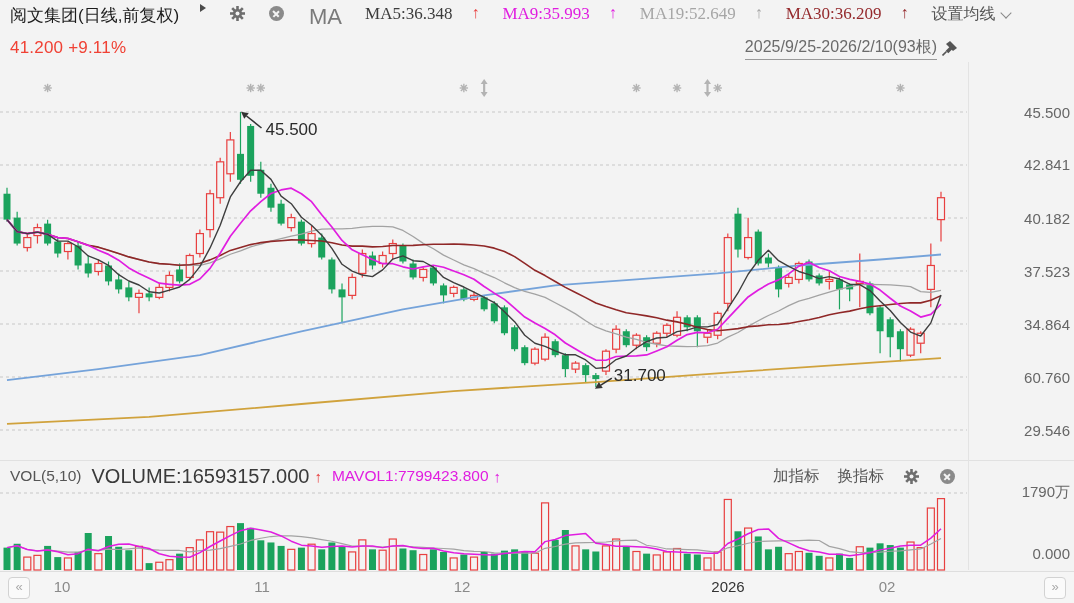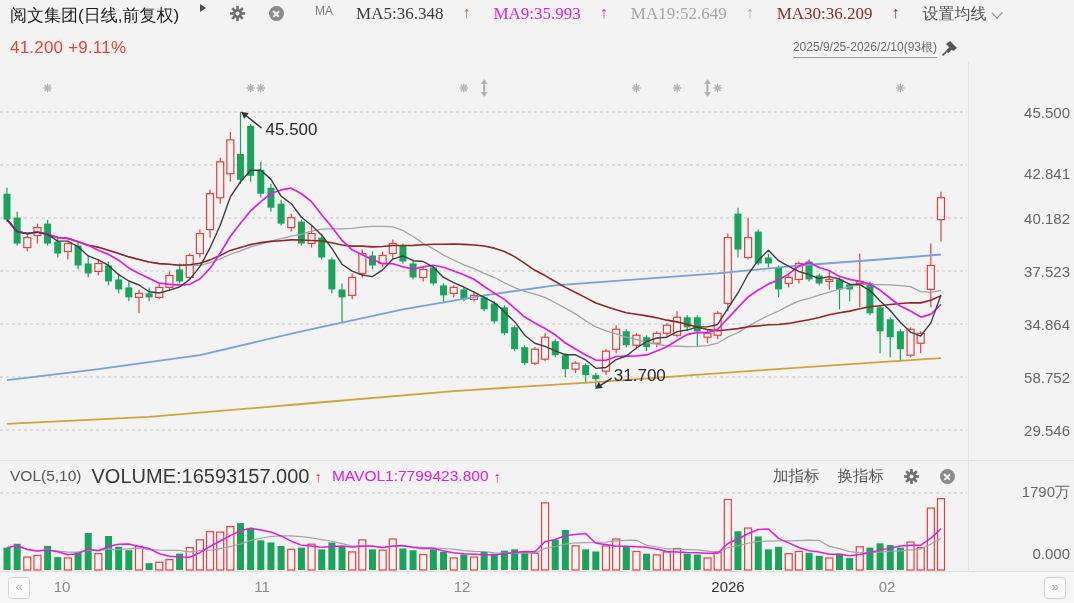--- a/index.html
+++ b/index.html
@@ -3,31 +3,31 @@
 <meta charset="utf-8">
 <style>
   html,body{margin:0;padding:0;}
   body{font-family:"Liberation Sans",sans-serif;}
   .screen{position:relative;width:1074px;height:603px;background:#f3f3f3;overflow:hidden;}
   #chart-svg{position:absolute;left:0;top:0;}
   .hdr1{position:absolute;left:10px;top:4px;right:116px;height:26px;display:flex;align-items:flex-start;gap:23px;white-space:nowrap;}
   .title{font-size:17px;color:#1c1c1c;}
   .tri-right{width:0;height:0;border-left:6px solid #4a4a4a;border-top:4px solid transparent;border-bottom:4px solid transparent;margin-left:-2px;}
   .icon-btn{display:inline-flex;align-items:center;justify-content:center;width:18px;height:18px;cursor:pointer;}
-  .ma-label{font-size:12px;color:#7a7a7a;margin-left:8px;}
+  .ma-label{font-size:22px;color:#7a7a7a;margin-left:2px;}
   .ma-val{font-size:17px;font-family:Liberation Serif, serif;}
   .ma5{color:#3c3c3c;} .ma9{color:#e01de0;} .ma19{color:#a6a6a6;} .ma30{color:#94292c;}
   .arr5{color:#e83f3f;font-size:16px;margin-left:-4px;} .arr9{color:#e01de0;font-size:16px;margin-left:-4px;}
   .arr19{color:#a6a6a6;font-size:16px;margin-left:-4px;} .arr30{color:#94292c;font-size:16px;margin-left:-4px;}
   .settings-ma{margin-left:auto;font-size:16px;color:#555;display:flex;align-items:center;gap:6px;cursor:pointer;}
   .chev-down{width:7px;height:7px;border-right:1.5px solid #888;border-bottom:1.5px solid #888;transform:rotate(45deg);margin-top:-4px;}
   .hdr2{position:absolute;left:10px;top:36px;right:116px;height:24px;display:flex;align-items:center;}
   .price-chg{font-size:17px;color:#f04134;letter-spacing:.2px;}
   .range-wrap{margin-left:auto;display:flex;align-items:center;gap:5px;cursor:pointer;}
-  .range-txt{font-size:12px;color:#6b6b6b;border-bottom:1px solid #999;padding-bottom:1px;}
+  .range-txt{font-size:16px;color:#6b6b6b;border-bottom:1px solid #999;padding-bottom:1px;}
   .vol-hdr{position:absolute;left:10px;top:464px;right:118px;height:24px;display:flex;align-items:center;gap:10px;white-space:nowrap;}
   .vol-ind{font-size:15.5px;color:#555;}
   .vol-val{font-size:20px;color:#3a3a3a;}
   .vol-arr{color:#e83f3f;font-size:15px;margin-left:-5px;}
   .mavol-val{font-size:15.5px;color:#e01de0;}
   .mavol-arr{color:#e01de0;font-size:15px;margin-left:-5px;}
   .vol-right{margin-left:auto;display:flex;align-items:center;gap:18px;}
   .vol-tool{font-size:15.5px;color:#555;cursor:pointer;}
   .yaxis-label{position:absolute;left:1002px;width:68px;text-align:right;transform:translateY(-50%);font-size:15px;color:#666;}
   .divider-h{position:absolute;left:0;width:1074px;height:0;border-top:1px solid #e1e1e1;}
@@ -440,25 +440,25 @@
       <span class="range-txt">2025/9/25-2026/2/10(93根)</span>
       <svg width="16" height="16" viewBox="0 0 16 16">
           <polygon points="8,1 15,8 11,11 4,4" fill="#555"></polygon>
           <rect x="6.2" y="6.2" width="3.6" height="7" transform="rotate(45 8 9)" fill="#555"></rect>
           <line x1="4.5" y1="11.5" x2="0.5" y2="15.5" stroke="#555" stroke-width="1.6"></line>
         </svg>
     </span>
   </div>
 
   <div class="yaxis-label" style="top:112px">45.500</div>
-  <div class="yaxis-label" style="top:173px">42.841</div>
+  <div class="yaxis-label" style="top:164px">42.841</div>
   <div class="yaxis-label" style="top:218px">40.182</div>
   <div class="yaxis-label" style="top:271px">37.523</div>
   <div class="yaxis-label" style="top:324px">34.864</div>
-  <div class="yaxis-label" style="top:377px">58.752</div>
+  <div class="yaxis-label" style="top:377px">60.760</div>
   <div class="yaxis-label" style="top:430px">29.546</div>
 
   <div class="vol-hdr">
     <span class="vol-ind">VOL(5,10)</span>
     <span class="vol-val">VOLUME:16593157.000</span>
     <span class="vol-arr">↑</span>
     <span class="mavol-val">MAVOL1:7799423.800</span>
     <span class="mavol-arr">↑</span>
     <span class="vol-right">
       <span class="vol-tool">加指标</span>

